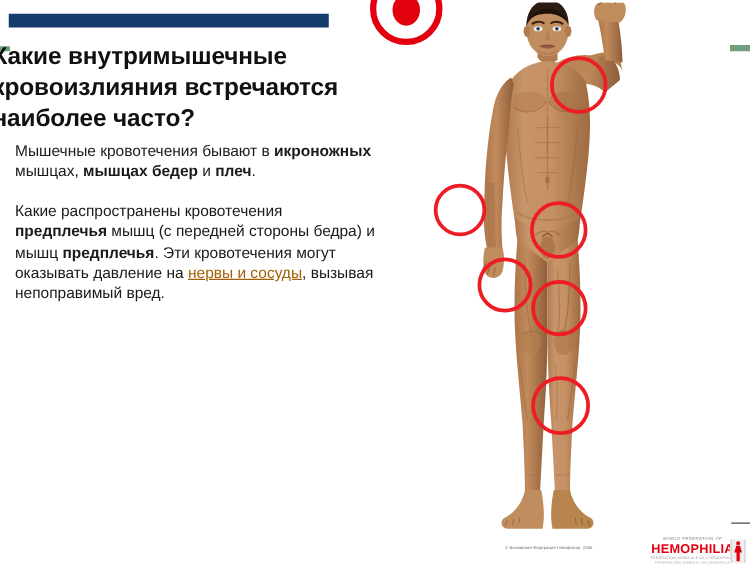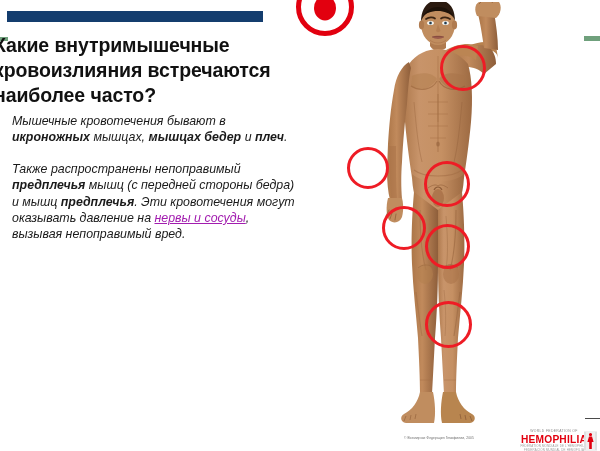--- a/index.html
+++ b/index.html
@@ -37,23 +37,23 @@
   
   .title{
     position:absolute;left:-6px;top:33px;width:300px;
     font-size:19.5px;line-height:25px;font-weight:bold;
     color:#111111;letter-spacing:-0.1px;
   }
   .body-block{
     position:absolute;left:12px;top:113px;width:290px;
     font-size:12.4px;line-height:16.4px;color:#1a1a1a;
   }
-  .para{margin:0 0 15px 0;font-style:italic;}
+  .para{margin:0 0 15px 0;}
   .para b{font-weight:bold;}
-  .lnk{color:#a21caf;text-decoration:underline;font-weight:normal;}
+  .lnk{color:#a16207;text-decoration:underline;font-weight:normal;}
 
   
   #figure{position:absolute;left:378px;top:2px;width:192px;height:432px;}
   #figure svg{display:block;width:192px;height:432px;}
 
   
   .marker{
     position:absolute;border:3px solid #ee1c25;border-radius:50%;
     box-sizing:border-box;background:transparent;
   }
@@ -98,21 +98,21 @@
   <div class="green-dash-right"></div>
 
   <div class="red-emblem">
     <div class="dot"></div>
   </div>
 
   <div class="title">Какие внутримышечные кровоизлияния встречаются наиболее часто?</div>
 
   <div class="body-block">
     <p class="para"><span>Мышечные кровотечения бывают в </span><b>икроножных</b><span> мышцах, </span><b>мышцах бедер</b><span> и </span><b>плеч</b><span>.</span></p>
-    <p class="para"><span>Также распространены непоправимый </span><b>предплечья</b><span> мышц (с передней стороны бедра) и мышц </span><b>предплечья</b><span>. Эти кровотечения могут оказывать давление на </span><span class="lnk">нервы и сосуды</span><span>, вызывая непоправимый вред.</span></p>
+    <p class="para"><span>Какие распространены кровотечения </span><b>предплечья</b><span> мышц (с передней стороны бедра) и мышц </span><b>предплечья</b><span>. Эти кровотечения могут оказывать давление на </span><span class="lnk">нервы и сосуды</span><span>, вызывая непоправимый вред.</span></p>
   </div>
 
   <div id="figure">
     <svg viewBox="0 0 192 432" xmlns="http://www.w3.org/2000/svg">
       <defs>
         <linearGradient id="skinG" x1="0" y1="0" x2="1" y2="0">
           <stop offset="0%" stop-color="#b07b4f"></stop>
           <stop offset="22%" stop-color="#c8946a"></stop>
           <stop offset="55%" stop-color="#c59063"></stop>
           <stop offset="100%" stop-color="#9d6a42"></stop>

